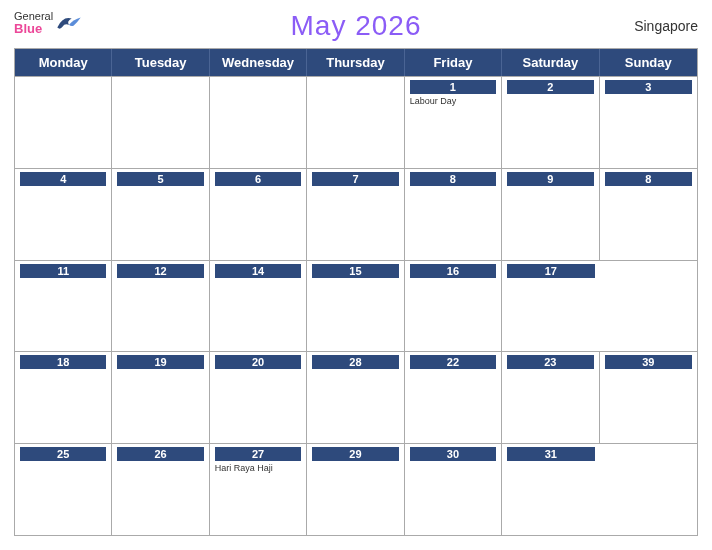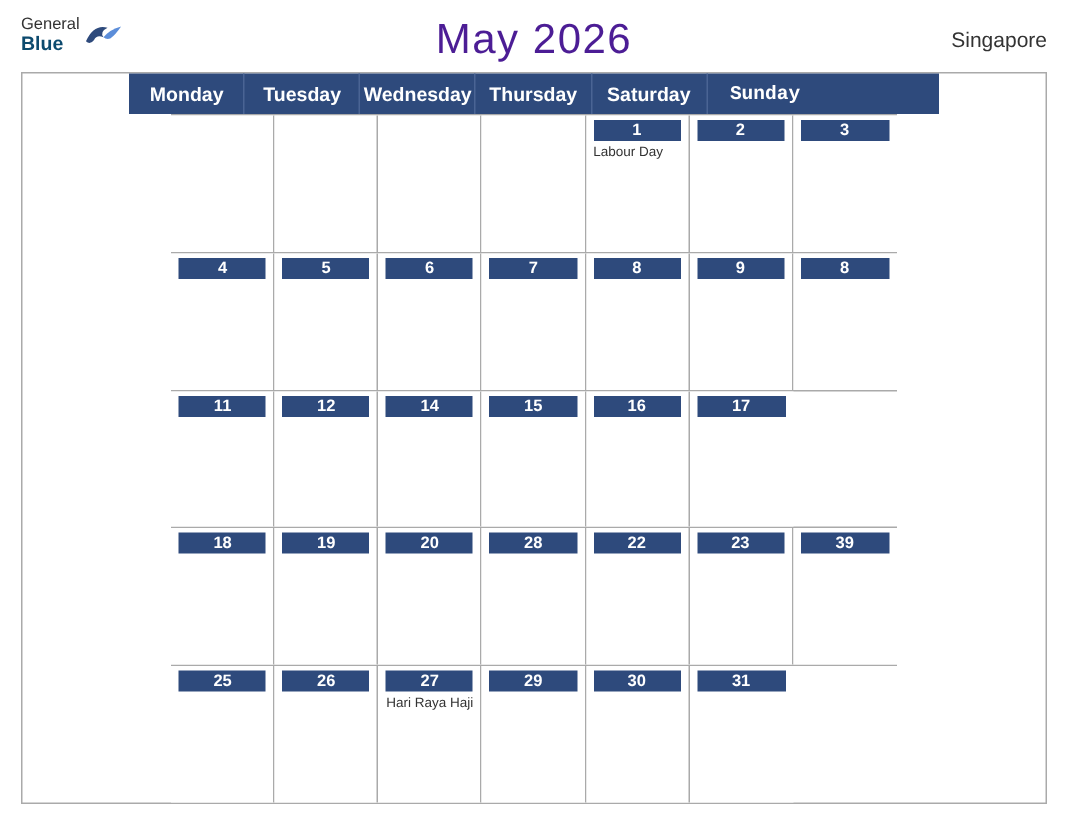--- a/index.html
+++ b/index.html
@@ -33,71 +33,69 @@
       align-items: center;
     }
     .logo-general {
       font-size: 11px;
       color: #333;
       line-height: 1.1;
     }
     .logo-blue {
       font-size: 13px;
       font-weight: bold;
-      color: #0c4a6e;
+      color: #ec4899;
       line-height: 1.1;
     }
     .logo-bird {
       width: 28px;
       height: 18px;
     }
     .logo-text-group {
       display: flex;
       align-items: center;
       gap: 2px;
     }
     .title-group {
       text-align: center;
     }
     .calendar-title {
       font-size: 28px;
-      color: #4c1d95;
+      color: #8b5cf6;
       font-weight: normal;
       letter-spacing: 1px;
     }
     .country-label {
       position: absolute;
       right: 0;
       top: 8px;
       font-size: 14px;
       color: #333;
     }
     .calendar-grid {
       flex: 1;
       display: flex;
       flex-direction: column;
       border: 1px solid #aaa;
-      align-items: center;
     }
     .day-headers {
       display: grid;
       grid-template-columns: repeat(7, 1fr);
       background: #2e4a7c;
     }
     .day-header {
       text-align: center;
       color: #fff;
       font-size: 13px;
       font-weight: bold;
       padding: 6px 2px;
       border-right: 1px solid #4a6494;
     }
     .day-header:last-child {
       border-right: none;
-      font-family: Liberation Mono, monospace;
     }
     .weeks {
       flex: 1;
       display: flex;
       flex-direction: column;
     }
     .week-row {
       display: grid;
       grid-template-columns: repeat(7, 1fr);
       flex: 1;
@@ -161,20 +159,21 @@
 
     <div class="country-label">Singapore</div>
   </div>
 
   <div class="calendar-grid">
     <div class="day-headers">
     <div class="day-header">Monday</div>
         <div class="day-header">Tuesday</div>
         <div class="day-header">Wednesday</div>
         <div class="day-header">Thursday</div>
+        <div class="day-header">Friday</div>
         <div class="day-header">Saturday</div>
         <div class="day-header">Sunday</div>
       </div>
     <div class="weeks">
     <div class="week-row">
           <div class="day-cell empty"></div>
           <div class="day-cell empty"></div>
           <div class="day-cell empty"></div>
           <div class="day-cell empty"></div>
           <div class="day-cell">

